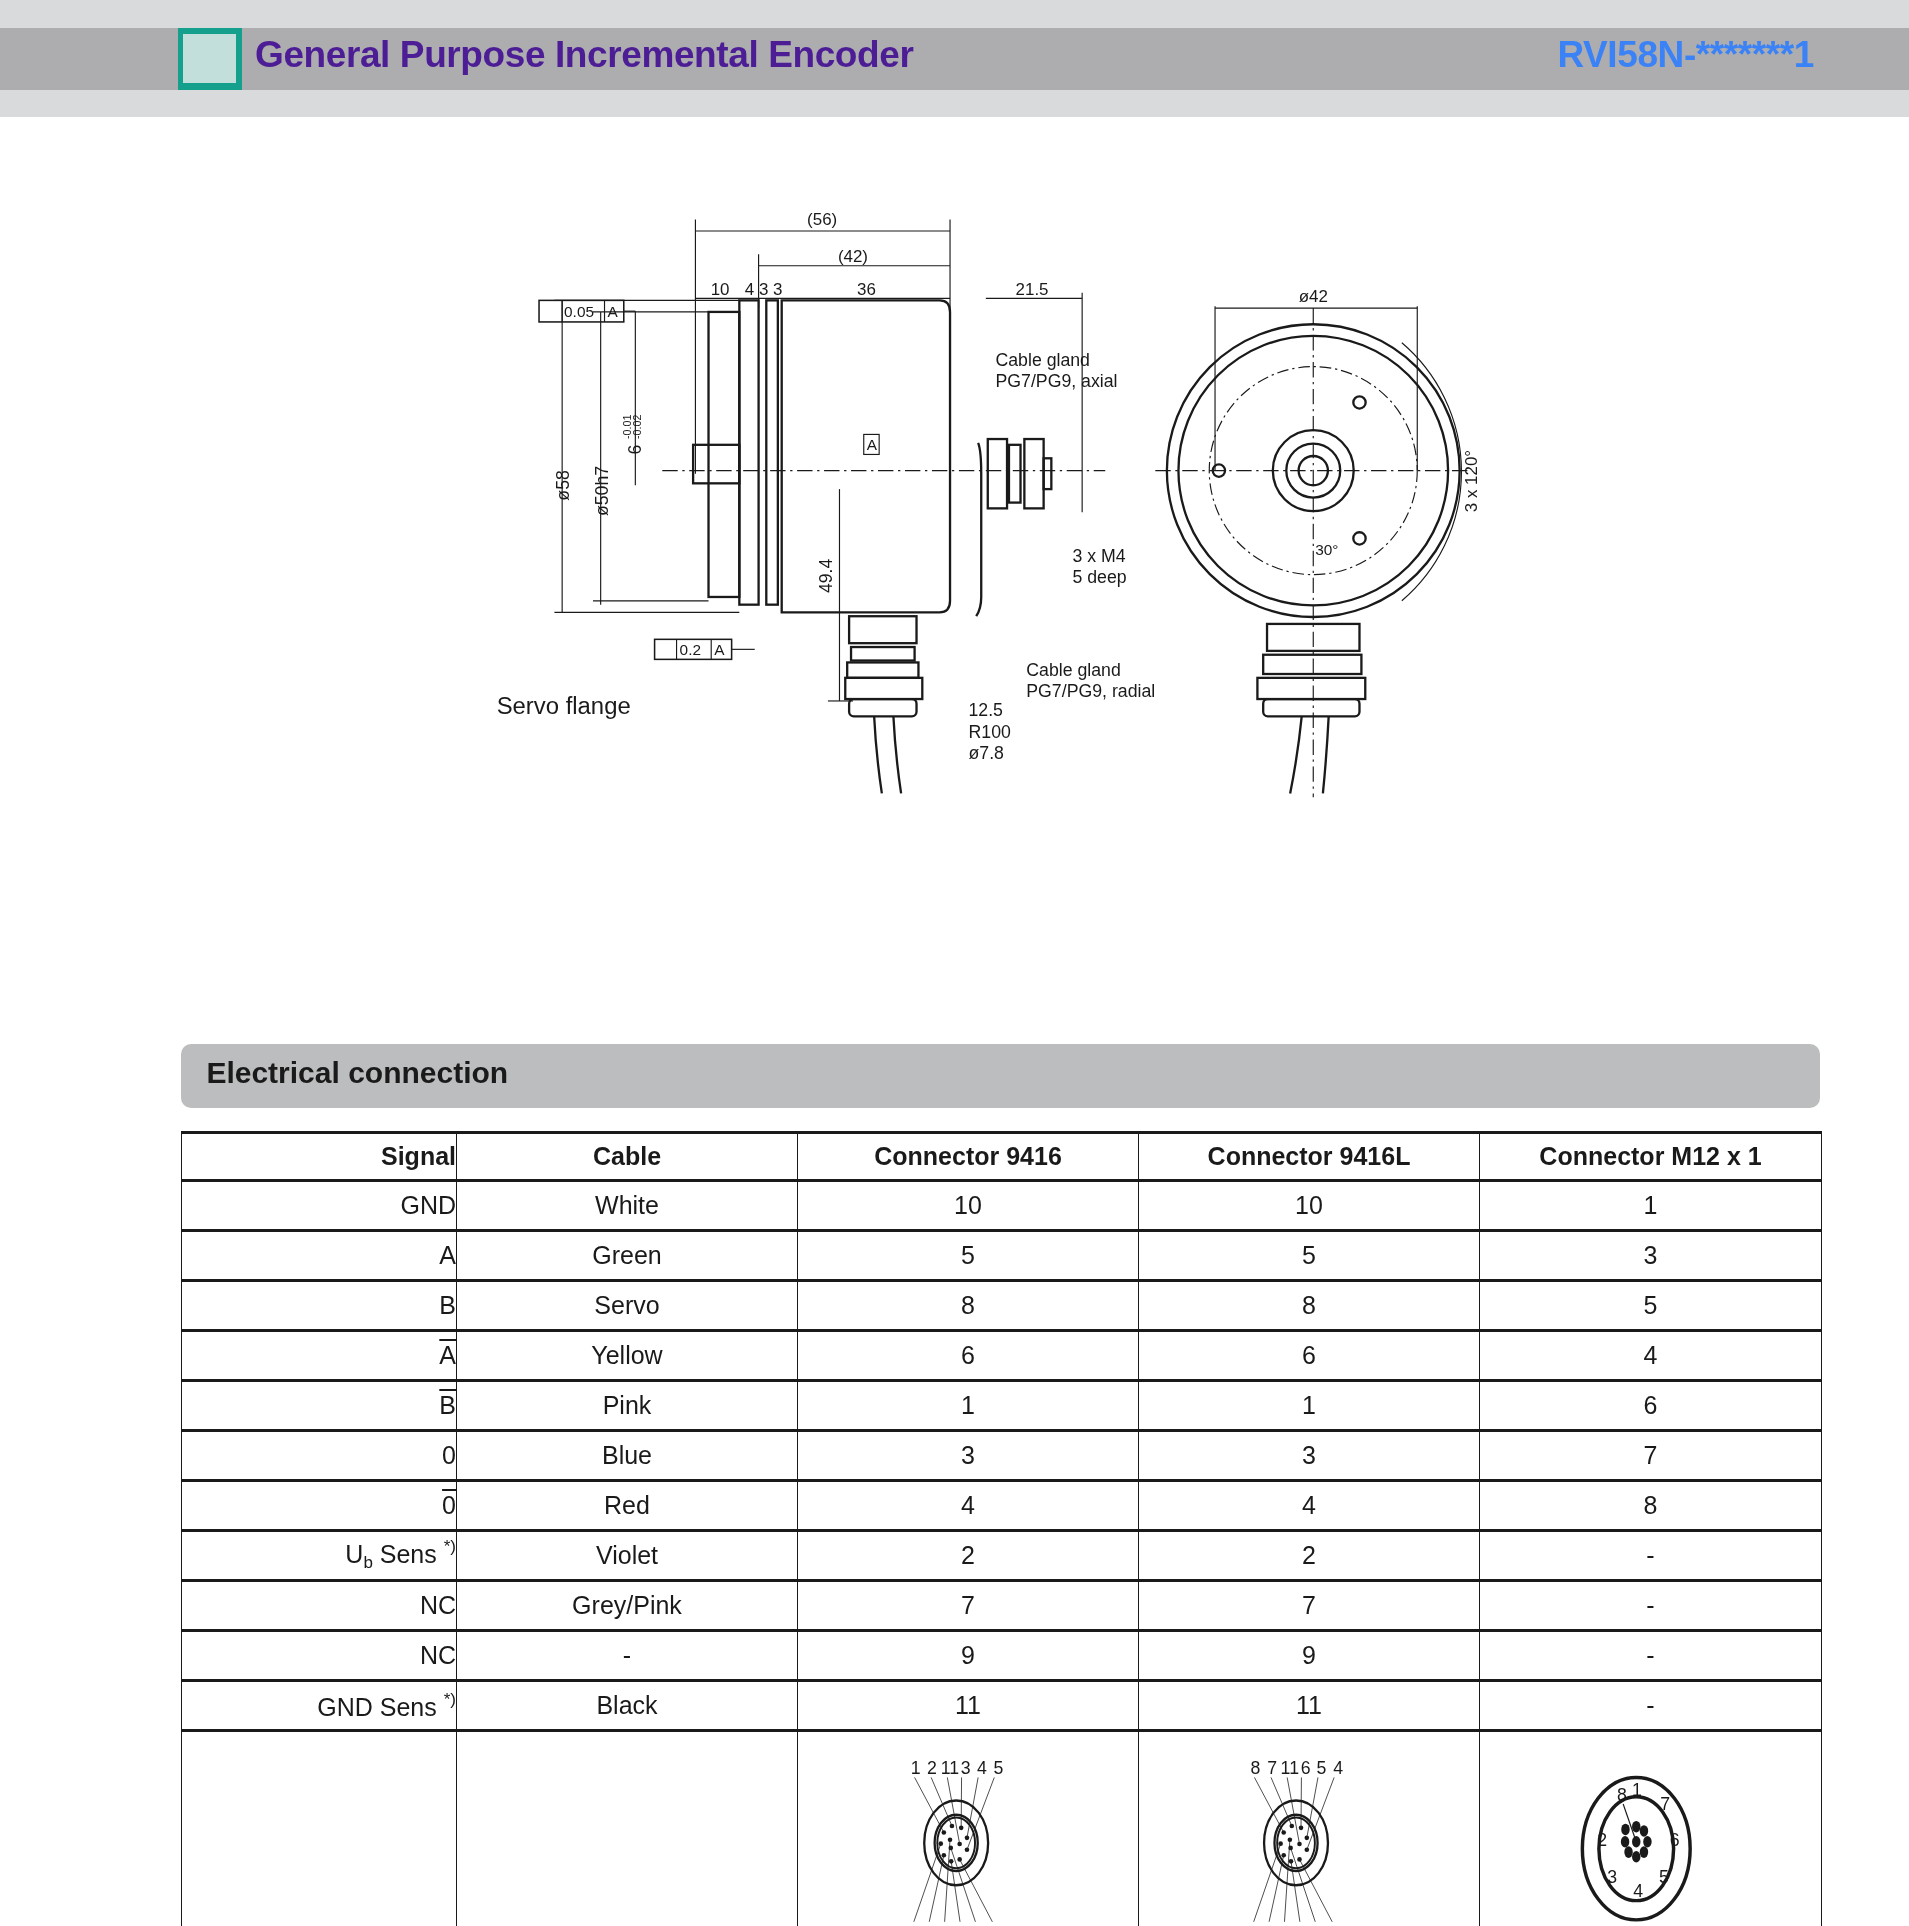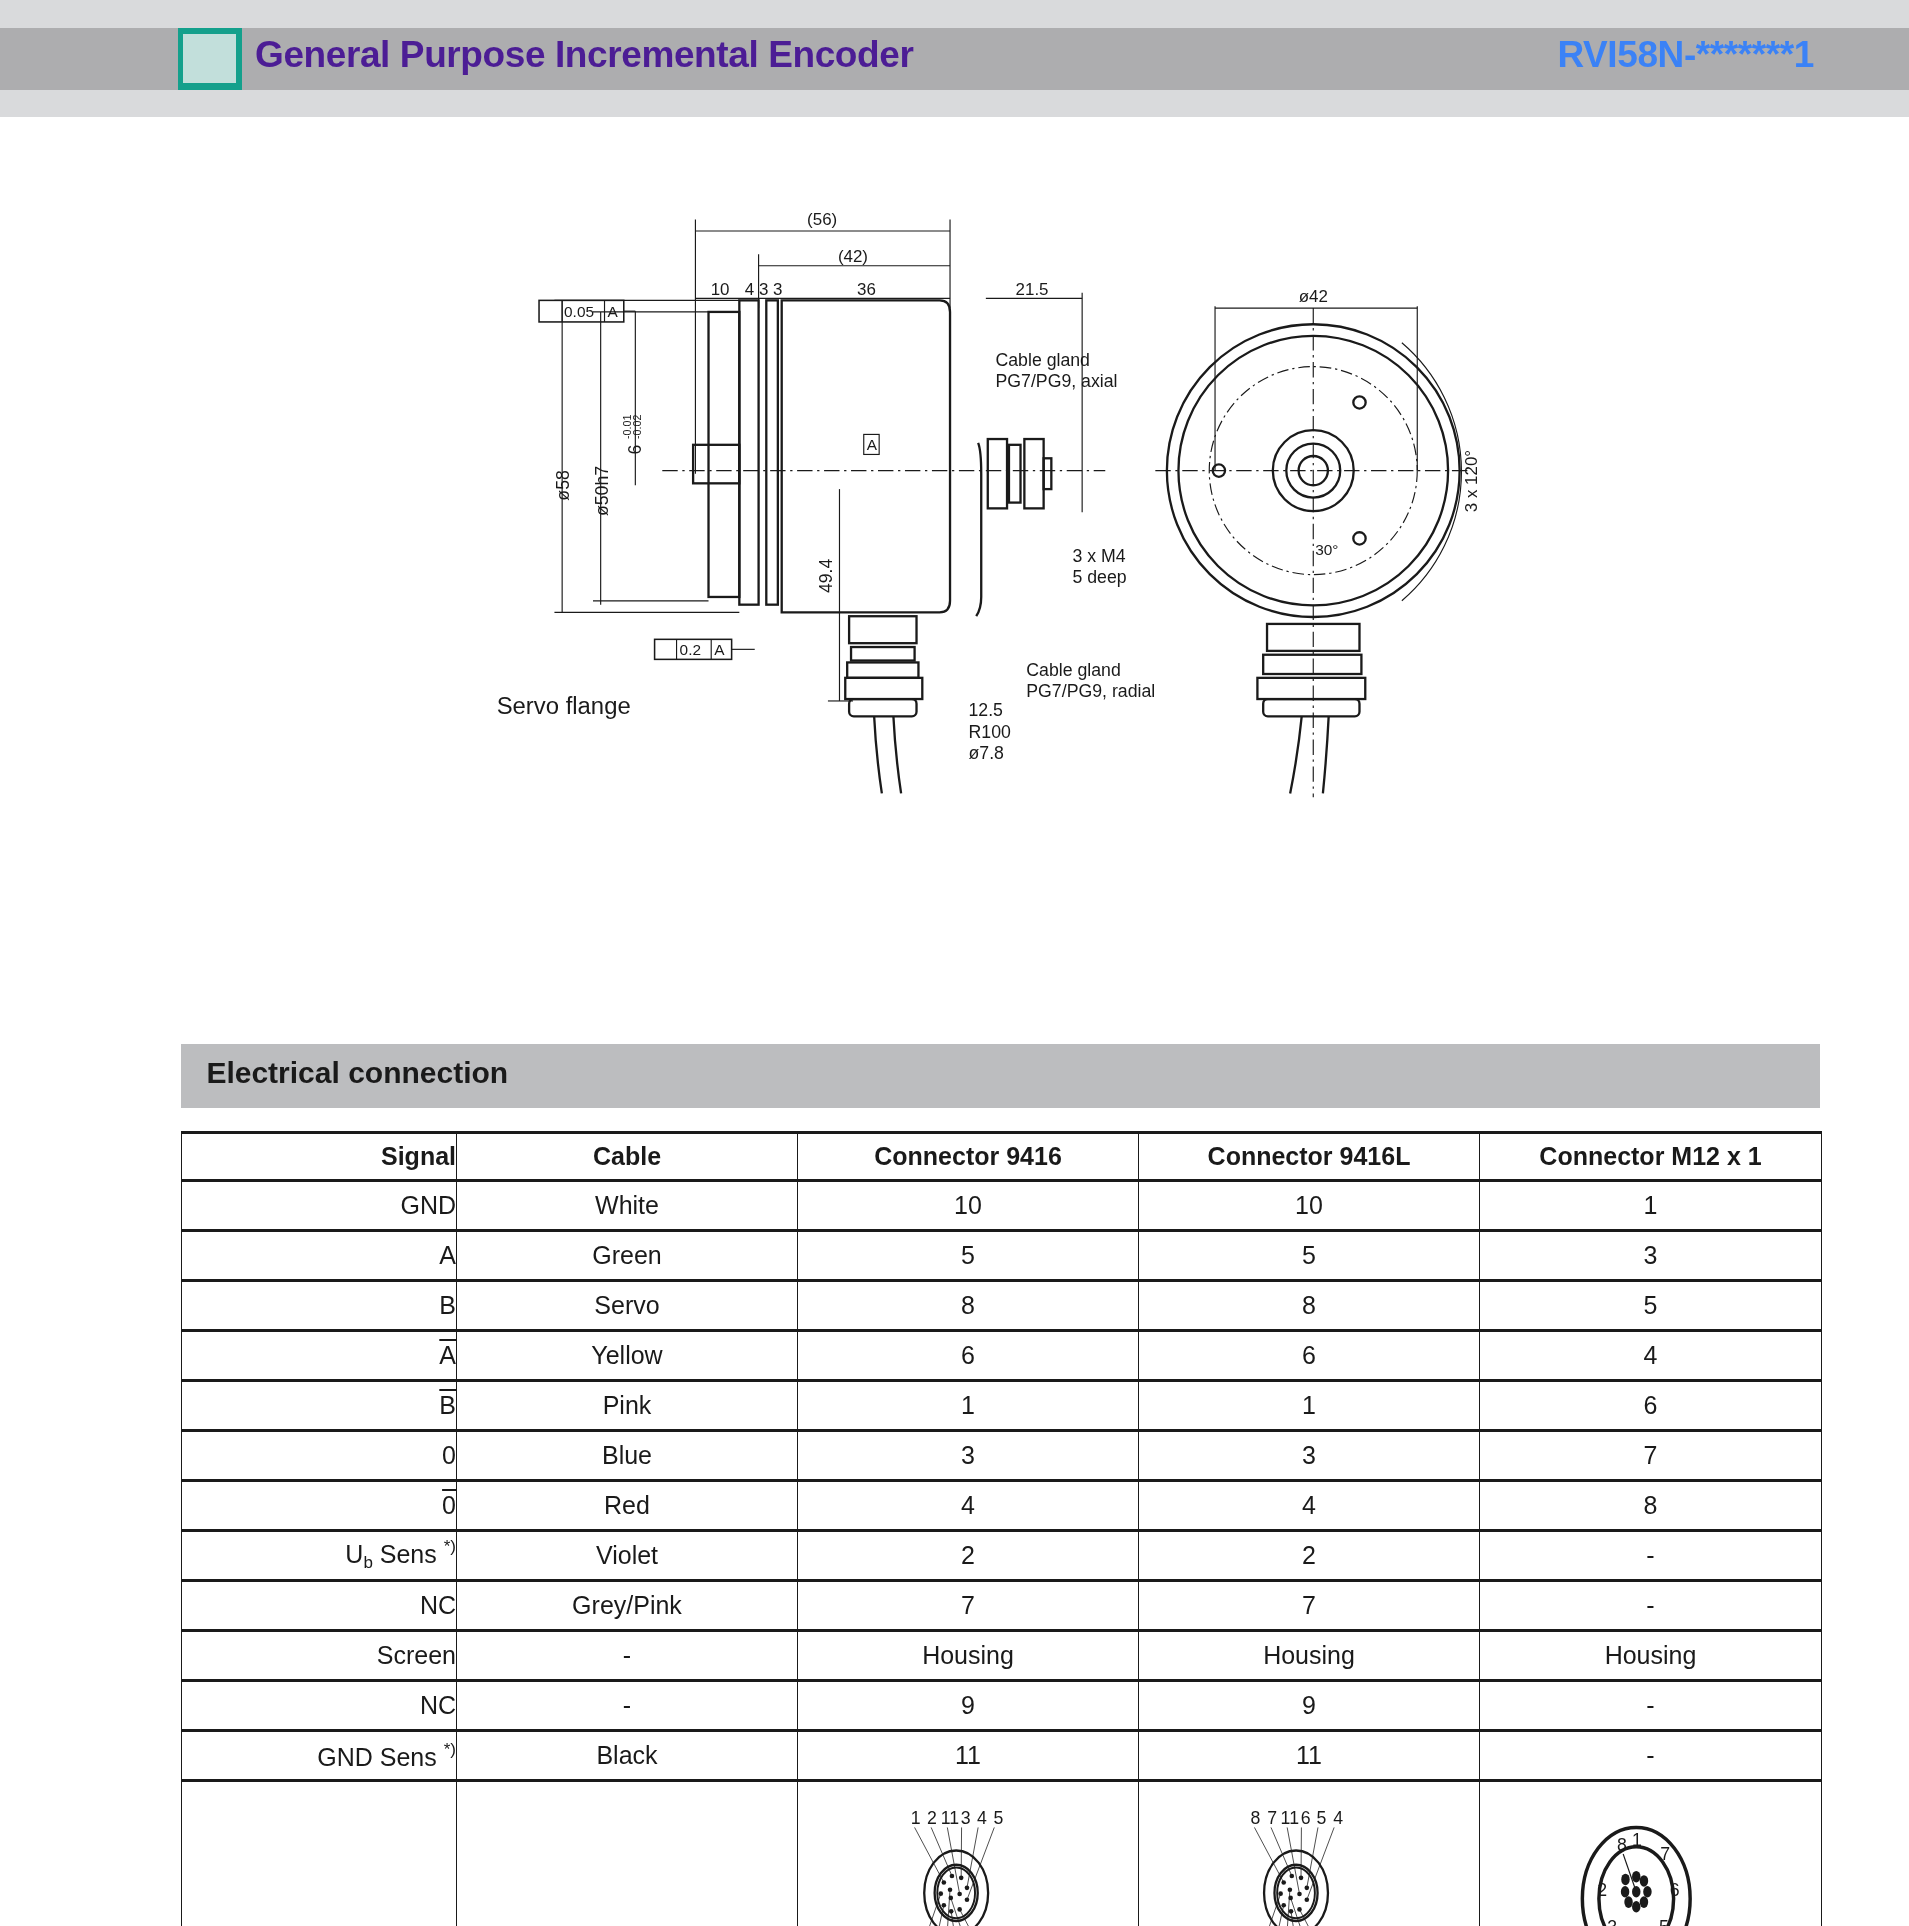--- a/index.html
+++ b/index.html
@@ -13,21 +13,21 @@
   .hdr-icon-inner { position:absolute; left:5.4px; top:6.2px; width:53px; height:49px; background:#c2dfdb; }
   .hdr-title { position:absolute; left:255px; top:32px; font-size:37px; font-weight:bold; color:#4c1d95; line-height:46px; letter-spacing:-0.4px; }
   .hdr-code { position:absolute; right:96px; top:32px; font-size:37px; font-weight:bold; color:#3b82f6; line-height:46px; letter-spacing:-0.4px; }
 
   
   .drawing { position:absolute; left:462px; top:200px; width:1040px; height:636px;text-align:right; }
   .drawing svg { width:100%; height:100%; }
   .dtext { font-family:"Liberation Sans", sans-serif; fill:#1a1a1a; }
 
   
-  .section { position:absolute; left:181px; top:1044px; width:1639px; height:64px; background:#bcbdbf; }
+  .section { position:absolute; left:181px; top:1044px; width:1639px; height:64px; background:#bcbdbf;border-radius:10px; }
   .section-title { position:absolute; left:25.4px; top:12.3px; font-size:30px; font-weight:bold; color:#1a1a1a; }
 
   
   .tbl { position:absolute; left:181px; top:1131px; width:1639px; border-collapse:collapse; table-layout:fixed; }
   .tbl th, .tbl td { border-left:1.5px solid #1a1a1a; border-right:1.5px solid #1a1a1a; font-size:25px; text-align:center; padding:0; height:47px; }
   .tbl tr { border-bottom:3.1px solid #1a1a1a; }
   .tbl thead tr { border-top:3.9px solid #1a1a1a; }
   .tbl th { font-weight:bold; height:45px; }
   .tbl td.sig, .tbl th.sig { text-align:right; padding-left:23px; }
   .tbl th.sig { padding-left:15.4px; }
@@ -241,27 +241,20 @@
       <td>-</td>
     </tr>
     <tr>
       <td class="sig"><span>NC</span></td>
       <td>Grey/Pink</td>
       <td>7</td>
       <td>7</td>
       <td>-</td>
     </tr>
     <tr>
-      <td class="sig"><span>Screen</span></td>
-      <td>-</td>
-      <td>Housing</td>
-      <td>Housing</td>
-      <td>Housing</td>
-    </tr>
-    <tr>
       <td class="sig"><span>NC</span></td>
       <td>-</td>
       <td>9</td>
       <td>9</td>
       <td>-</td>
     </tr>
     <tr>
       <td class="sig"><span>GND Sens </span><sup>*)</sup></td>
       <td>Black</td>
       <td>11</td>

